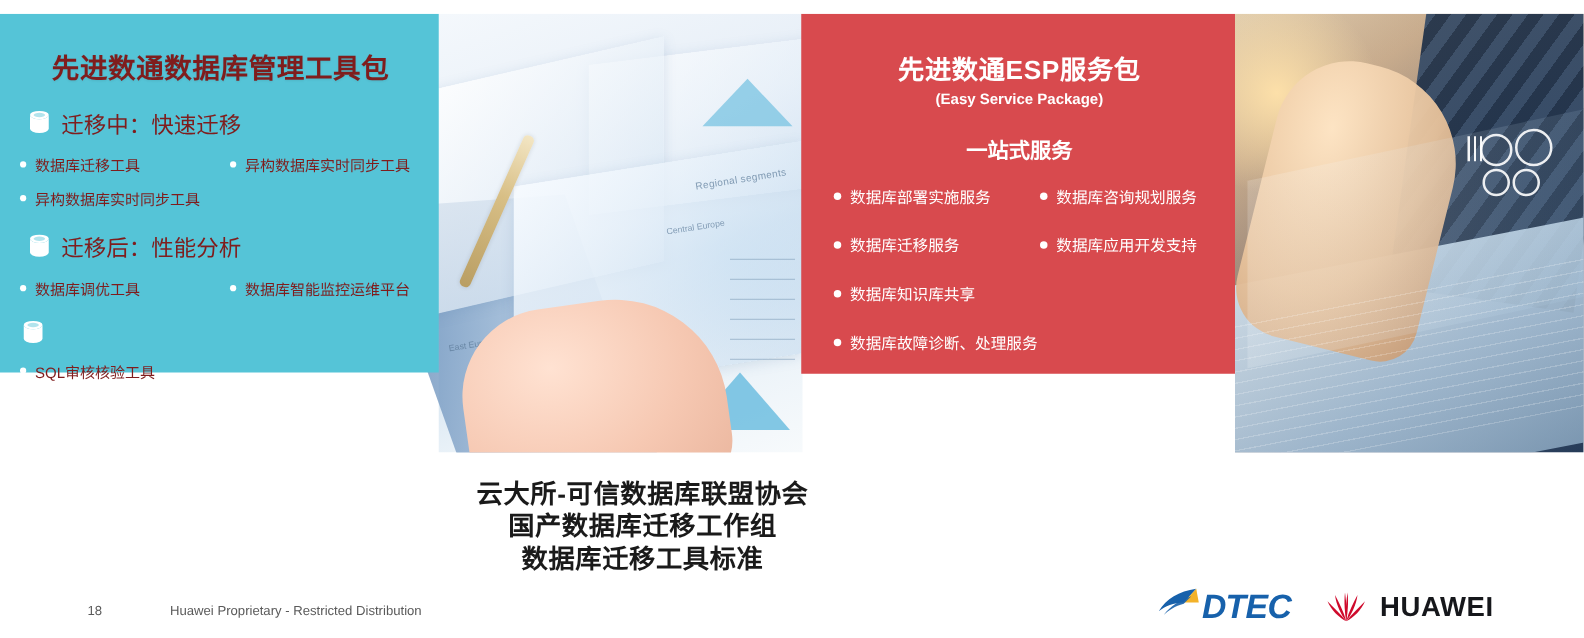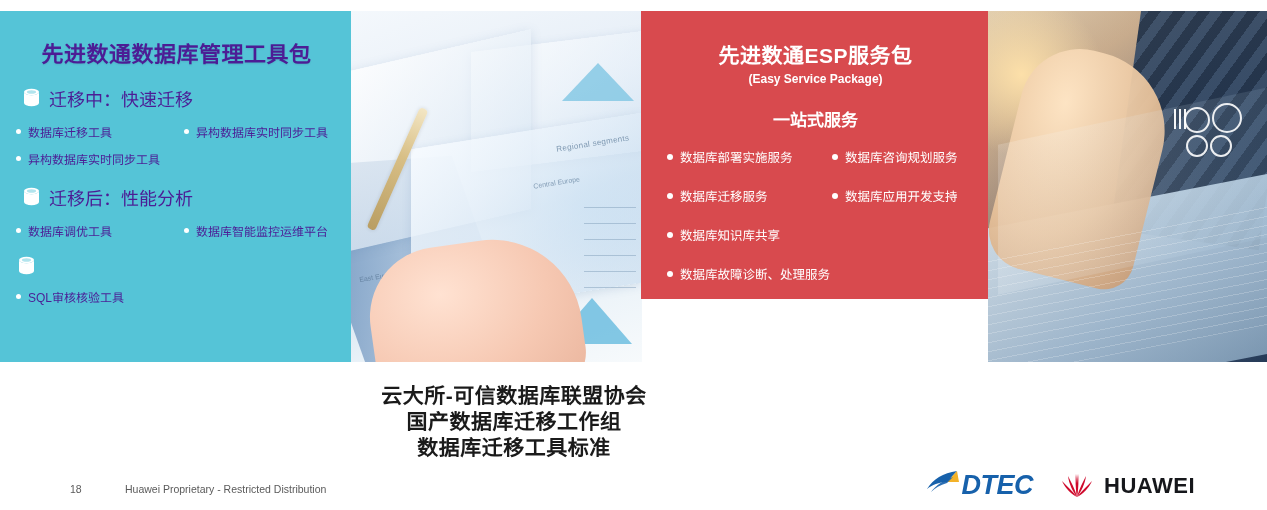--- a/index.html
+++ b/index.html
@@ -160,23 +160,23 @@
     position: absolute; left: 0; bottom: 10px;
     width: 280px; height: 120px;
     background: repeating-linear-gradient(0deg, rgba(255,255,255,.20) 0 1px, transparent 1px 9px);
     transform: skewY(-11deg);
   }
 
   
   .panel-teal {
     position: absolute;
     left: 0; top: 0;
-    width: 351px; height: 351px;
+    width: 351px; height: 287px;
     background: #55c4d7;
-    color: #4c1d95;
+    color: #7f1d1d;
     padding: 18px 12px 0 14px;
   }
   .panel-teal .title {
     font-size: 22px; font-weight: bold;
     text-align: center;
     letter-spacing: .5px;
     margin: 7px 0 0 0;
     text-shadow: 0 1px 2px rgba(0,0,0,.08);
   }
   .section-head {
@@ -252,21 +252,21 @@
   }
 
   
   .footer-page {
     position: absolute;
     left: 70px; top: 483px;
     font-size: 10.5px; color: #5a5a5a;
   }
   .footer-text {
     position: absolute;
-    left: 125px; top: 483px;
+    left: 136px; top: 483px;
     font-size: 10.5px; color: #5a5a5a;
   }
   .logos {
     position: absolute;
     right: 72px; top: 470px;
     display: flex; align-items: center; gap: 26px;
   }
   .logo-dtec { display: flex; align-items: flex-start; gap: 2px; }
   .logo-dtec .word {
     font-size: 27px; font-weight: bold; font-style: italic;

